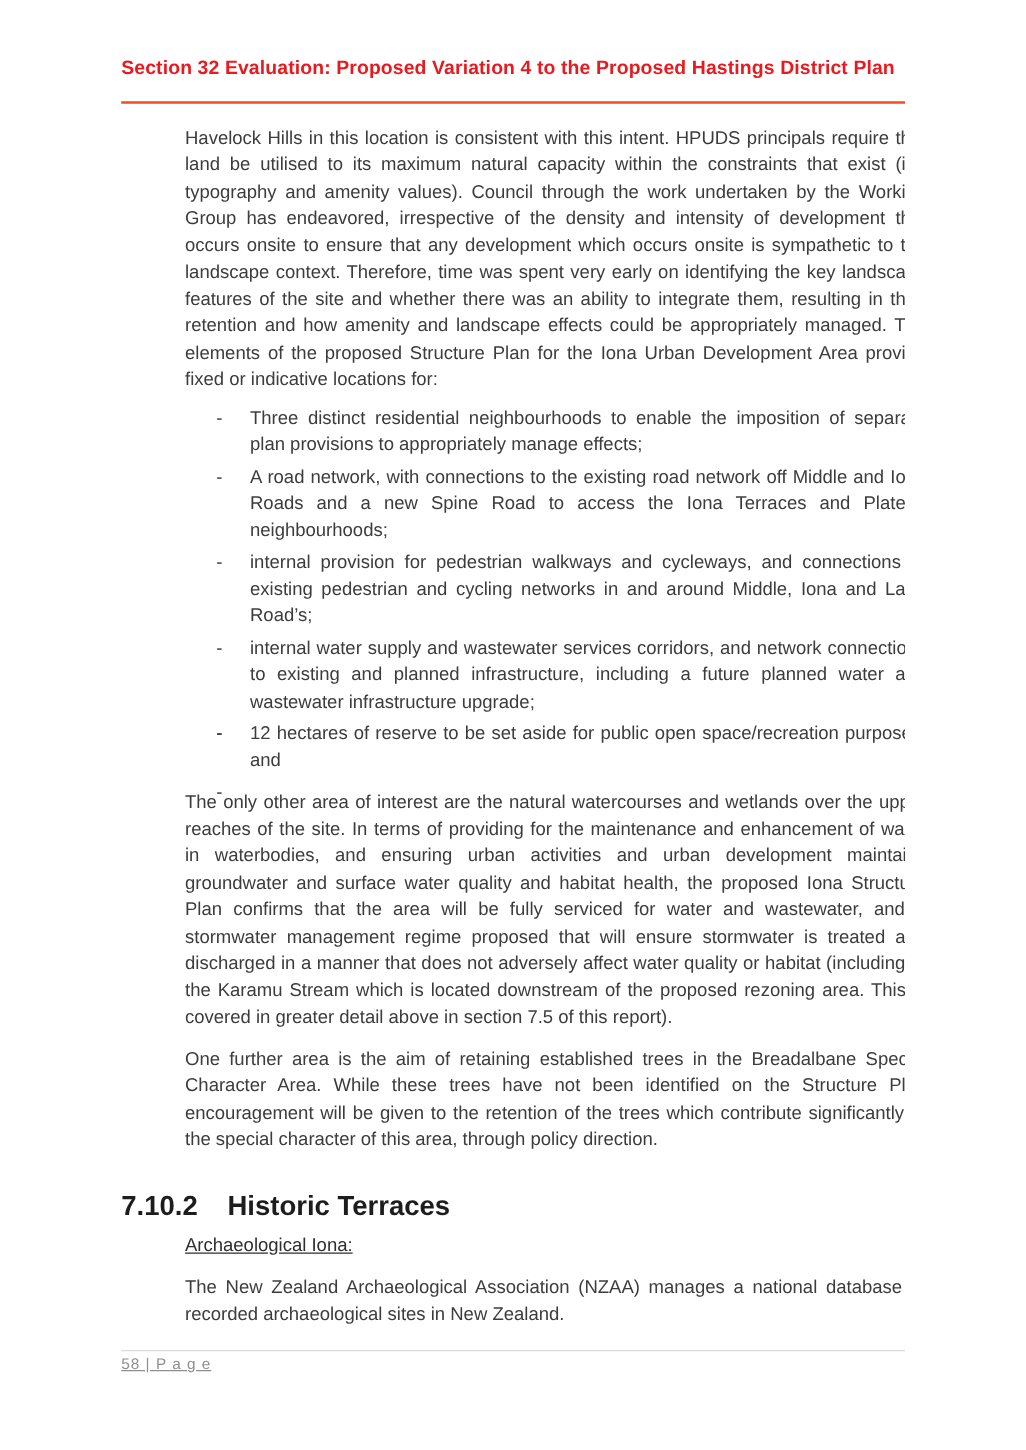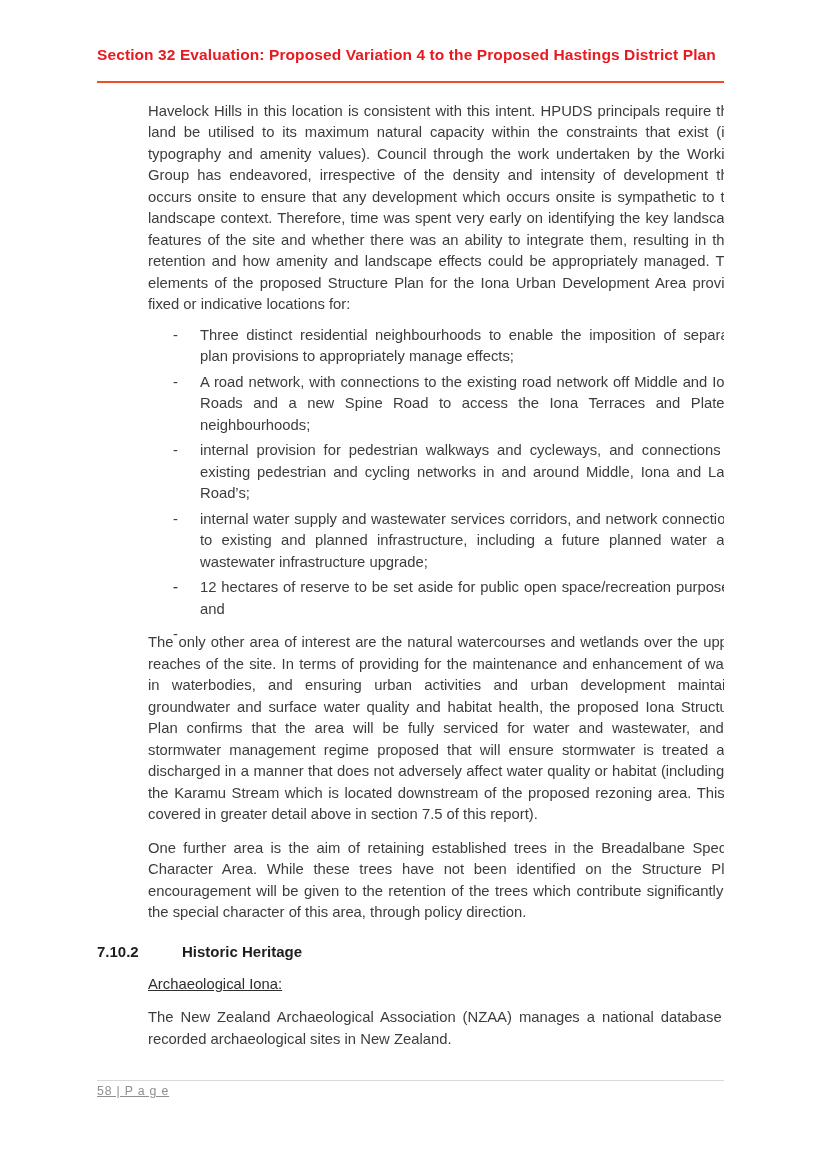--- a/index.html
+++ b/index.html
@@ -58,25 +58,25 @@
     margin-bottom: 4px;
     text-align: justify;
   }
   ul.bullets li .dash {
     position: absolute;
     left: 76px;
     top: 0;
   }
   .section-heading {
     display: flex;
-    margin-top: 18px;
+    margin-top: 31px;
     margin-bottom: 12px;
     font-weight: bold;
     color: #1d1d1d;
-    font-size: 15px;
+    font-size: 22px;
     line-height: 20px;
   }
   .section-heading .sec-num {
     width: 85px;
     flex: 0 0 85px;
   }
   .subheading {
     padding-left: 51px;
     text-decoration: underline;
     margin-bottom: 10px;
@@ -125,21 +125,21 @@
       <li><span class="dash">-</span><span>12 hectares of reserve to be set aside for public open space/recreation purposes; and</span></li>
       <li><span class="dash">-</span></li>
     </ul>
 
     <p>The only other area of interest are the natural watercourses and wetlands over the upper reaches of the site.  In terms of providing for the maintenance and enhancement of water in waterbodies, and ensuring urban activities and urban development maintains groundwater and surface water quality and habitat health, the proposed Iona Structure Plan confirms that the area will be fully serviced for water and wastewater, and a stormwater management regime  proposed that will ensure stormwater is treated and discharged in a manner that does not adversely affect water quality or habitat (including to the Karamu Stream which is located downstream of the proposed rezoning area.  This is covered in greater detail above in section 7.5 of this report).</p>
 
     <p>One further area is the aim of retaining established trees in the Breadalbane Special Character Area. While these trees have not been identified on the Structure Plan encouragement will be given to the retention of the trees which contribute significantly to the special character of this area, through policy direction.</p>
 
     <div class="section-heading">
       <span class="sec-num">7.10.2</span>
-      <span class="sec-title">Historic Heritage</span>
+      <span class="sec-title">Historic Terraces</span>
     </div>
 
     <div class="subheading">Archaeological Iona:</div>
 
     <p>The New Zealand Archaeological Association (NZAA) manages a national database of recorded archaeological sites in New Zealand.</p>
 
   </div>
 
   <div class="footer">
     <div class="footer-rule"></div>

